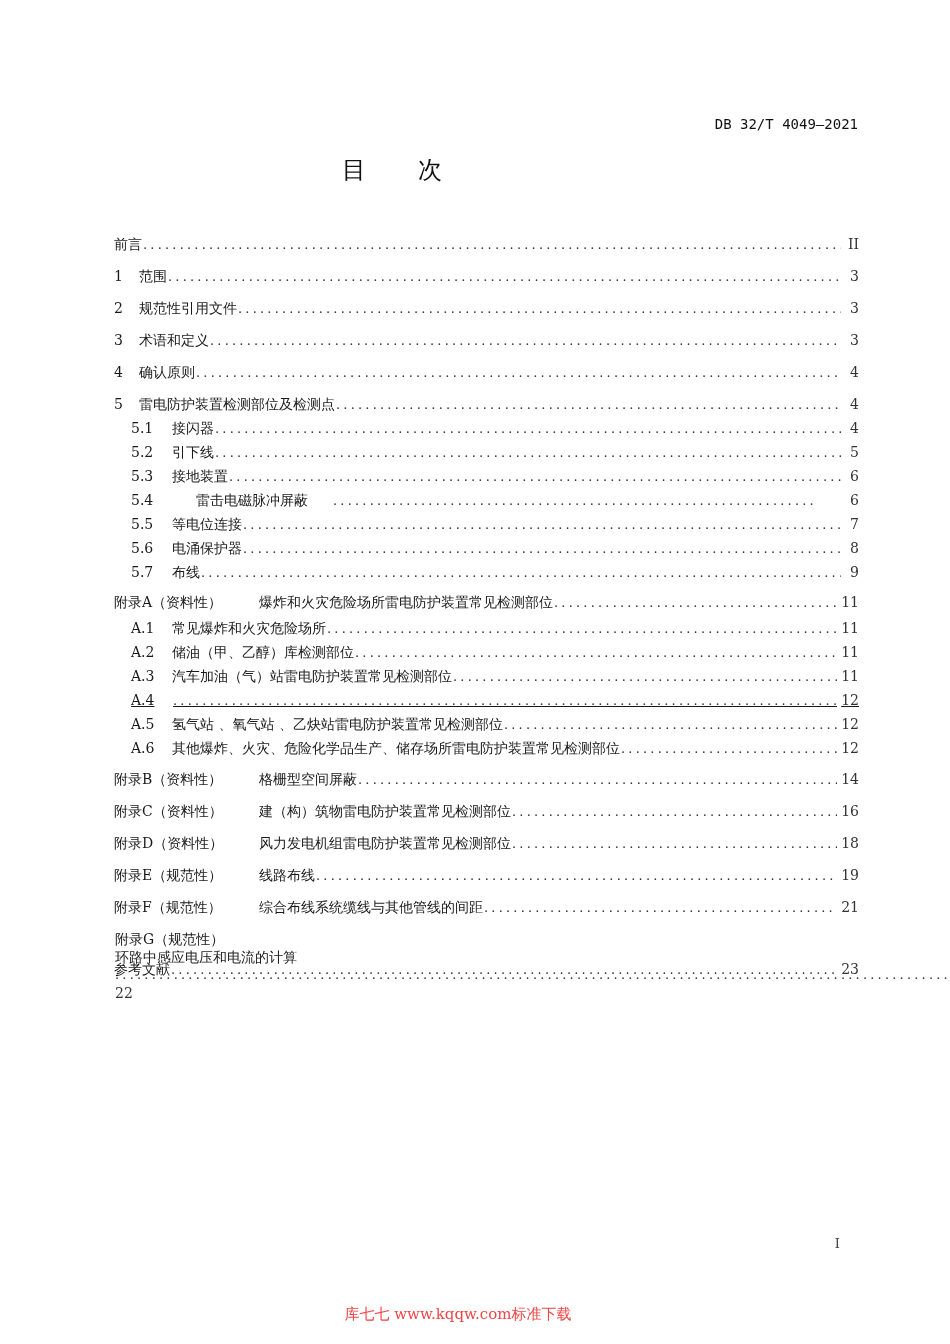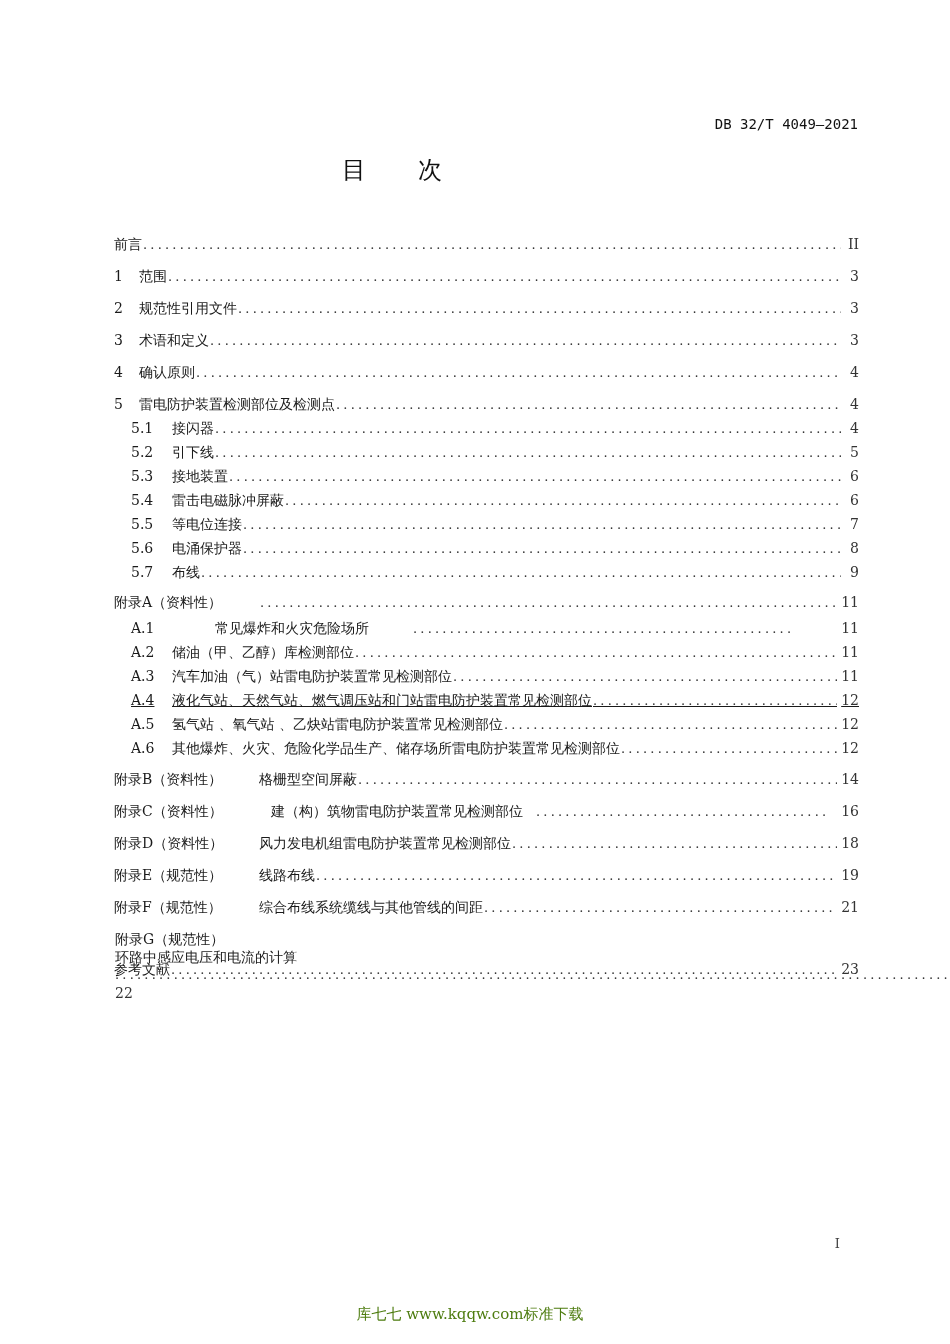--- a/index.html
+++ b/index.html
@@ -17,22 +17,22 @@
   .row.sub { left: 17px; width: 728px; }
   .num { display: inline-block; flex: none; }
   .row.top .num { width: 25px; }
   .row.sub .num { width: 41px; }
   .row.app .num { width: 145px; }
   .lbl { flex: none; }
   .dots { flex: 1 1 auto; overflow: hidden; margin: 0 4px 0 1px; color: #333; letter-spacing: 3.2px; font-size: 13px; }
   .dots::before { content: "....................................................................................................................................................................................................."; }
   .pg { flex: none; min-width: 14px; text-align: right; color: #333; }
   .pageno { position: absolute; top: 1236px; right: 110px; font-size: 13px; color: #444; }
-  .footer { position: absolute; top: 1305px; left: 12px; width: 916px; text-align: center;
-            font-size: 15px; color: #4d7c0f; }
+  .footer { position: absolute; top: 1305px; left: 0; width: 916px; text-align: center;
+            font-size: 15px; color: #ef4444; }
 </style>
 </head>
 <body>
 
 <div class="std-no">DB 32/T 4049—2021</div>
 
 <div class="title">
   <span>目</span><span class="gap"></span><span>次</span>
 </div>
 
@@ -83,21 +83,21 @@
       <span class="lbl">引下线</span>
       <span class="dots"></span>
       <span class="pg">5</span>
     </div>
     <div class="row sub" style="top: 467px;">
       <span class="num">5.3</span>
       <span class="lbl">接地装置</span>
       <span class="dots"></span>
       <span class="pg">6</span>
     </div>
-    <div class="row sub" style="top: 491px;">
+    <div class="row sub" style="top: 491px; gap: 24px;">
       <span class="num">5.4</span>
       <span class="lbl">雷击电磁脉冲屏蔽</span>
       <span class="dots"></span>
       <span class="pg">6</span>
     </div>
     <div class="row sub" style="top: 515px;">
       <span class="num">5.5</span>
       <span class="lbl">等电位连接</span>
       <span class="dots"></span>
       <span class="pg">7</span>
@@ -109,44 +109,44 @@
       <span class="pg">8</span>
     </div>
     <div class="row sub" style="top: 563px;">
       <span class="num">5.7</span>
       <span class="lbl">布线</span>
       <span class="dots"></span>
       <span class="pg">9</span>
     </div>
     <div class="row app" style="top: 593px;">
       <span class="num">附录A（资料性）</span>
-      <span class="dots"></span>
-      <span class="pg">11</span>
-    </div>
-    <div class="row sub" style="top: 619px; gap: 43px;">
+      <span class="lbl">爆炸和火灾危险场所雷电防护装置常见检测部位</span>
+      <span class="dots"></span>
+      <span class="pg">11</span>
+    </div>
+    <div class="row sub" style="top: 619px;">
       <span class="num">A.1</span>
       <span class="lbl">常见爆炸和火灾危险场所</span>
       <span class="dots"></span>
       <span class="pg">11</span>
     </div>
     <div class="row sub" style="top: 643px;">
       <span class="num">A.2</span>
       <span class="lbl">储油（甲、乙醇）库检测部位</span>
       <span class="dots"></span>
       <span class="pg">11</span>
     </div>
     <div class="row sub" style="top: 667px;">
       <span class="num">A.3</span>
       <span class="lbl">汽车加油（气）站雷电防护装置常见检测部位</span>
       <span class="dots"></span>
       <span class="pg">11</span>
     </div>
     <div class="row sub" style="top: 691px; text-decoration: underline;">
       <span class="num">A.4</span>
-      <span class="lbl">液化气站、天然气站、燃气调压站和门站雷电防护装置常见检测部位</span>
       <span class="dots"></span>
       <span class="pg">12</span>
     </div>
     <div class="row sub" style="top: 715px;">
       <span class="num">A.5</span>
       <span class="lbl">氢气站 、氧气站 、乙炔站雷电防护装置常见检测部位</span>
       <span class="dots"></span>
       <span class="pg">12</span>
     </div>
     <div class="row sub" style="top: 739px;">
@@ -154,21 +154,21 @@
       <span class="lbl">其他爆炸、火灾、危险化学品生产、储存场所雷电防护装置常见检测部位</span>
       <span class="dots"></span>
       <span class="pg">12</span>
     </div>
     <div class="row app" style="top: 770px;">
       <span class="num">附录B（资料性）</span>
       <span class="lbl">格栅型空间屏蔽</span>
       <span class="dots"></span>
       <span class="pg">14</span>
     </div>
-    <div class="row app" style="top: 802px; gap: 12px;">
+    <div class="row app" style="top: 802px;">
       <span class="num">附录C（资料性）</span>
       <span class="lbl">建（构）筑物雷电防护装置常见检测部位</span>
       <span class="dots"></span>
       <span class="pg">16</span>
     </div>
     <div class="row app" style="top: 834px;">
       <span class="num">附录D（资料性）</span>
       <span class="lbl">风力发电机组雷电防护装置常见检测部位</span>
       <span class="dots"></span>
       <span class="pg">18</span>

